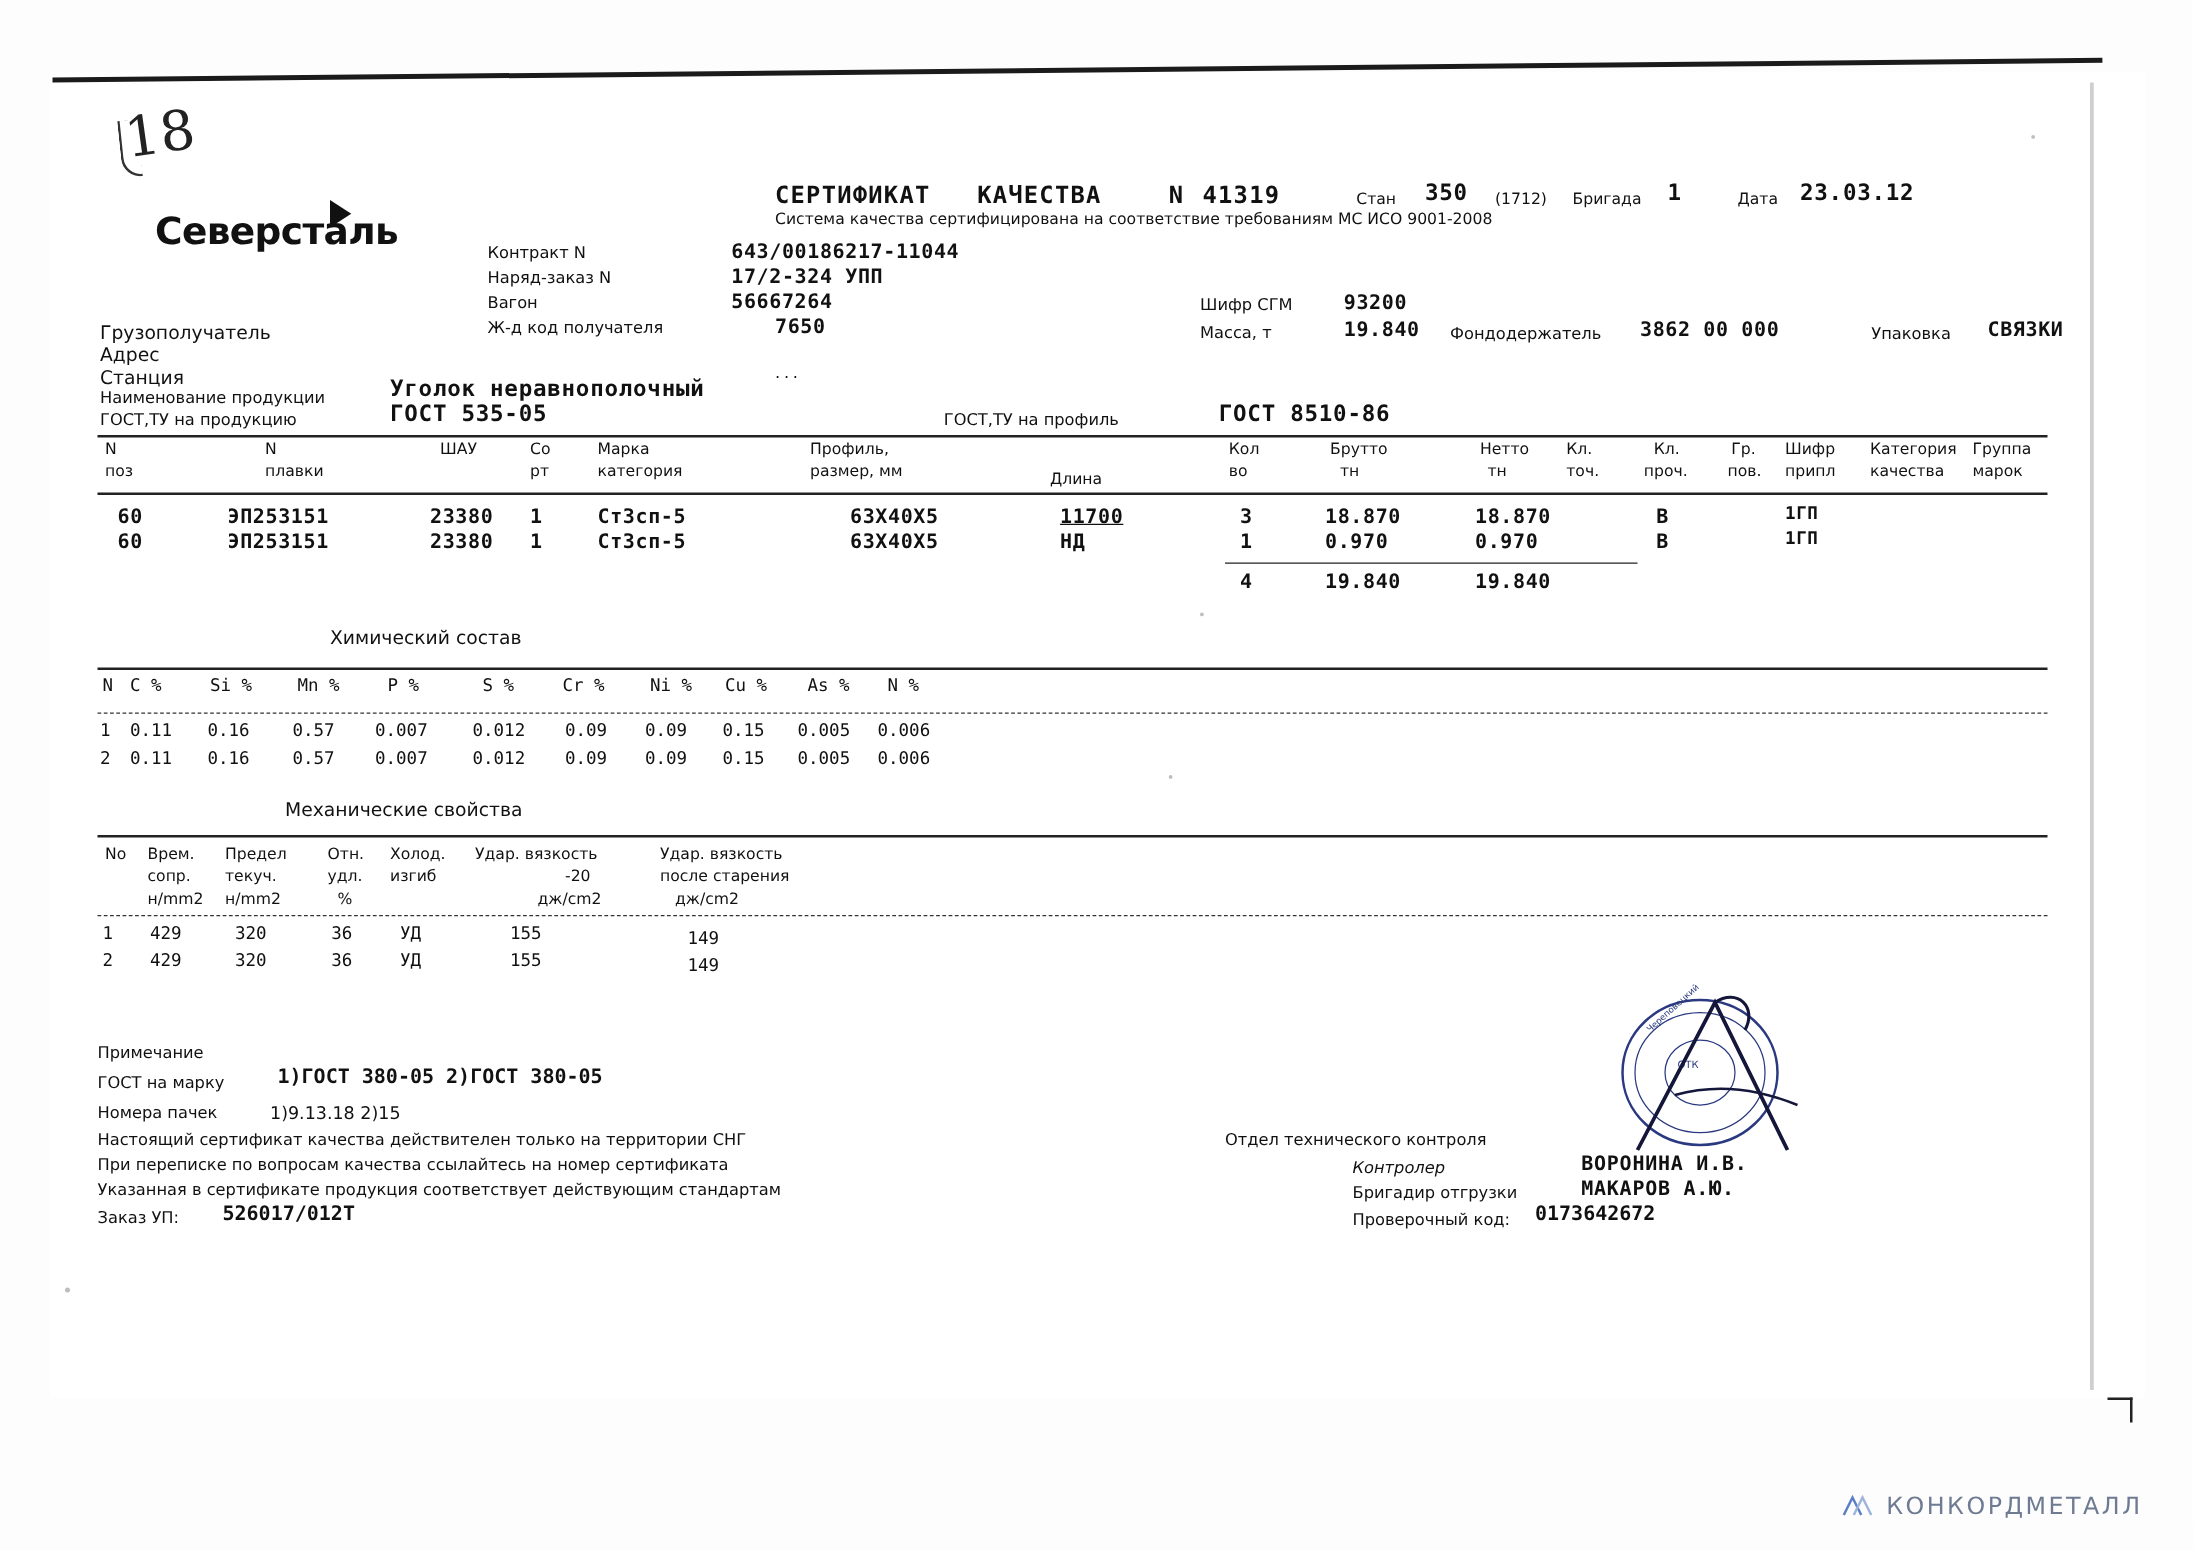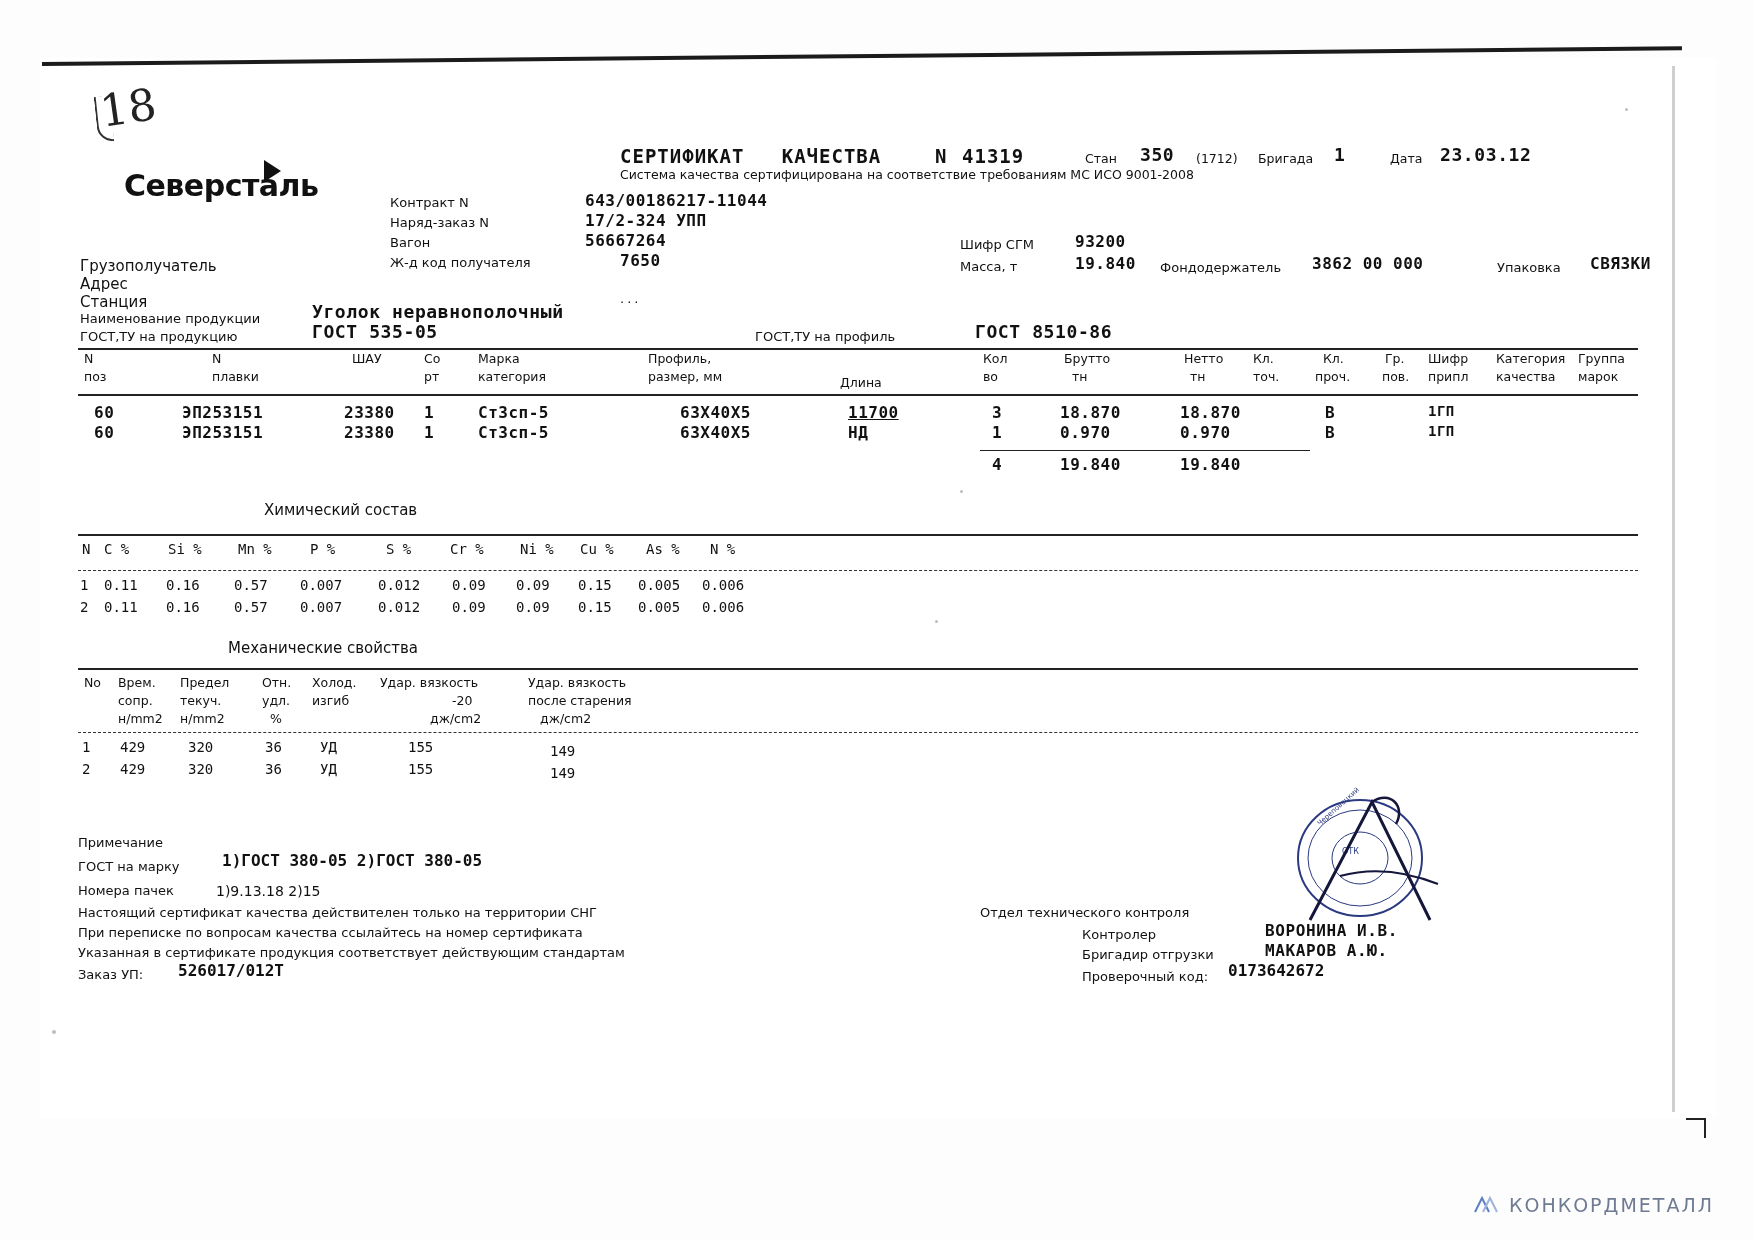--- a/index.html
+++ b/index.html
@@ -425,21 +425,21 @@
   <div class="t note-mono" style="left:222px; top:852px;">1)ГОСТ 380-05 2)ГОСТ 380-05</div>
   <div class="t note" style="left:78px; top:884px;">Номера пачек</div>
   <div class="t note" style="left:216px; top:884px; font-size:14px;">1)9.13.18 2)15</div>
   <div class="t note" style="left:78px; top:906px;">Настоящий сертификат качества действителен только на территории СНГ</div>
   <div class="t note" style="left:78px; top:926px;">При переписке по вопросам качества ссылайтесь на номер сертификата</div>
   <div class="t note" style="left:78px; top:946px;">Указанная в сертификате продукция соответствует действующим стандартам</div>
   <div class="t note" style="left:78px; top:968px;">Заказ УП:</div>
   <div class="t note-mono" style="left:178px; top:962px;">526017/012Т</div>
 
   <div class="t note" style="left:980px; top:906px;">Отдел технического контроля</div>
-  <div class="t note" style="left:1082px; top:928px;">Контролер</div>
+  <div class="t note" style="left:1082px; top:928px;font-style:italic;">Контролер</div>
   <div class="t sig-name" style="left:1265px; top:922px;">ВОРОНИНА И.В.</div>
   <div class="t note" style="left:1082px; top:948px;">Бригадир отгрузки</div>
   <div class="t sig-name" style="left:1265px; top:942px;">МАКАРОВ А.Ю.</div>
   <div class="t note" style="left:1082px; top:970px;">Проверочный код:</div>
   <div class="t note-mono" style="left:1228px; top:962px;">0173642672</div>
 
   <div class="stamp">
     <svg width="190" height="150" viewBox="0 0 190 150" xmlns="http://www.w3.org/2000/svg">
       <ellipse cx="80" cy="78" rx="62" ry="58" fill="none" stroke="#2b3a80" stroke-width="2"></ellipse>
       <ellipse cx="80" cy="78" rx="52" ry="48" fill="none" stroke="#2b3a80" stroke-width="1"></ellipse>

